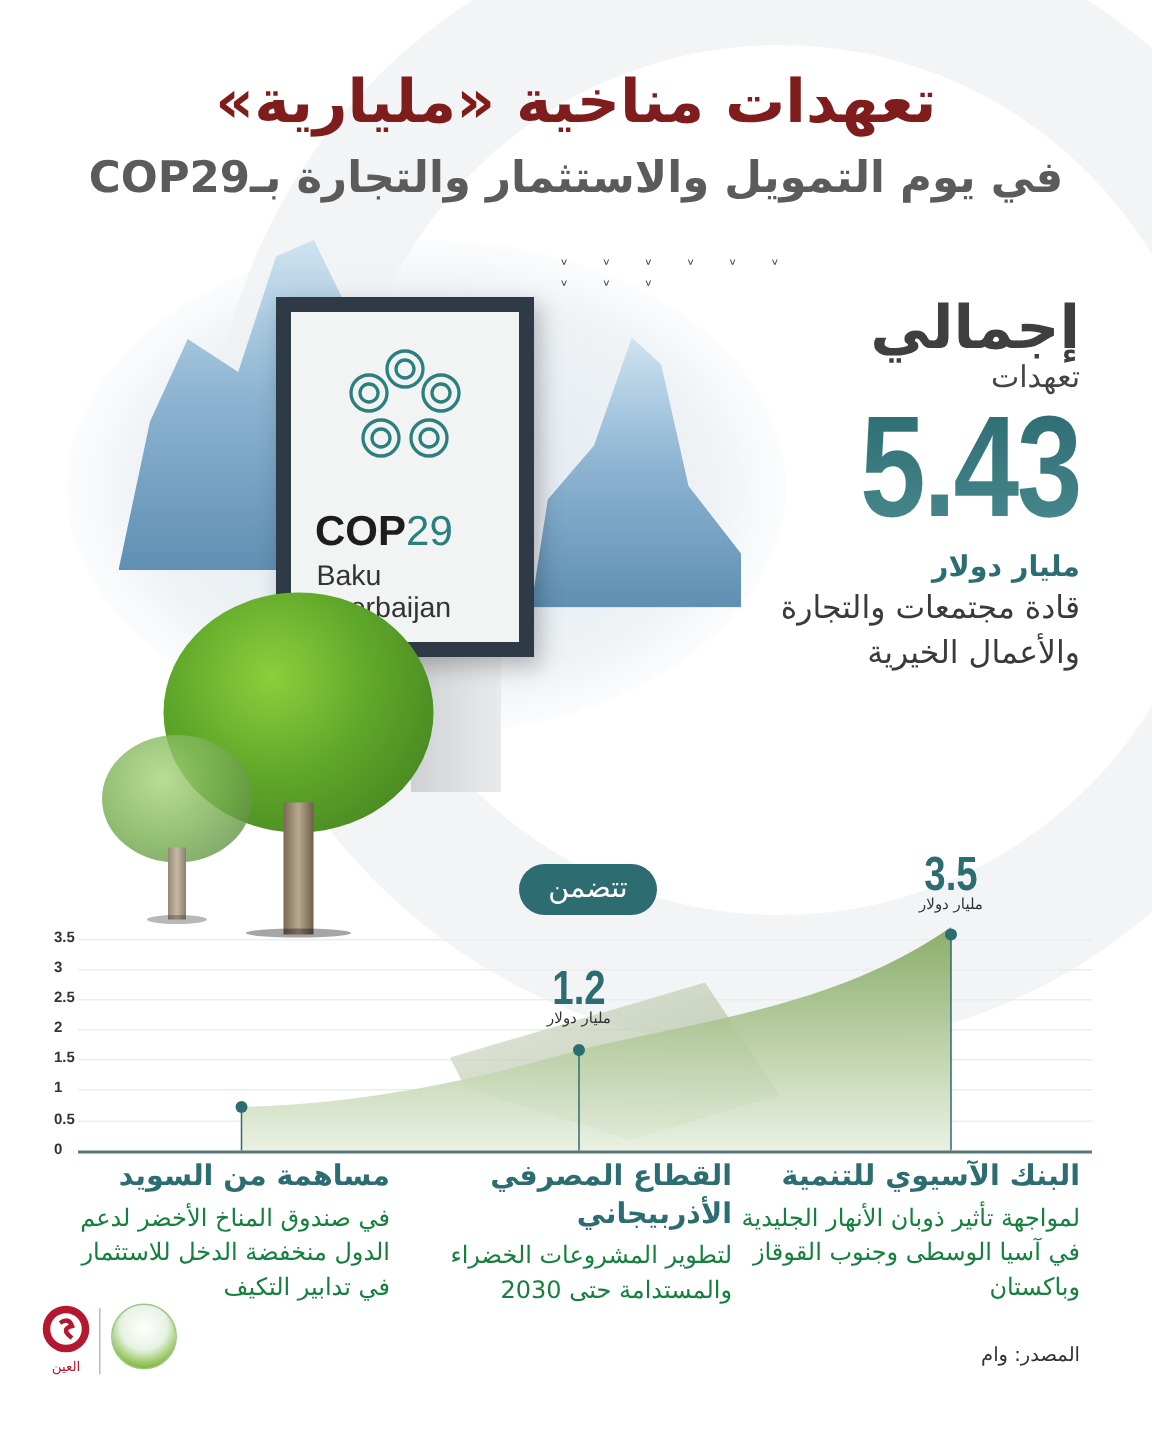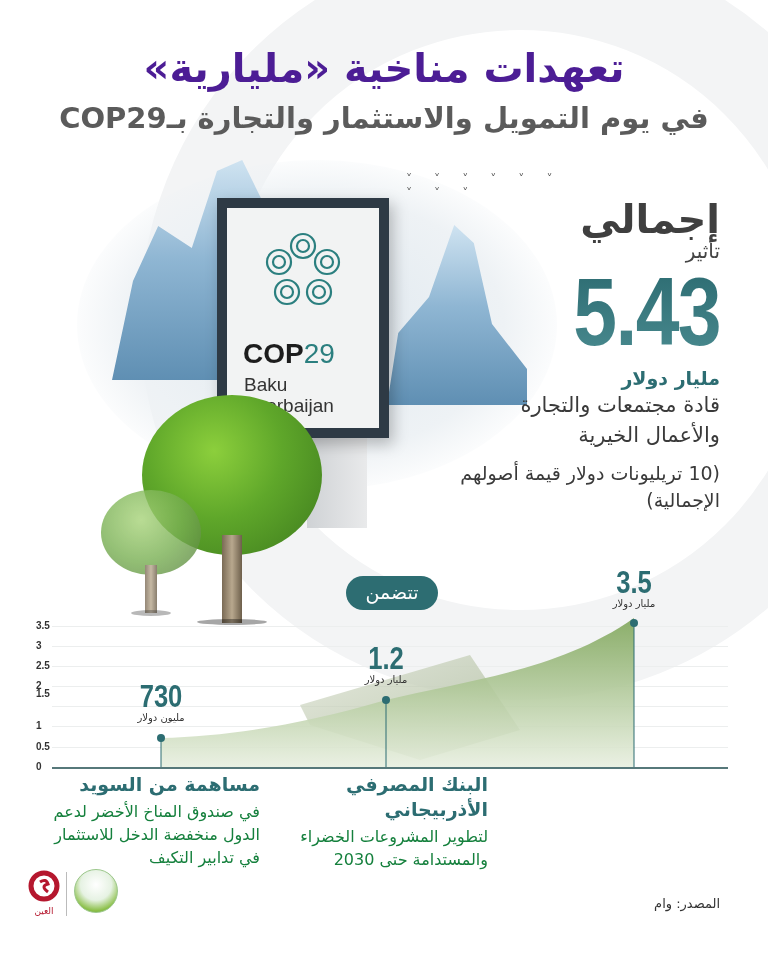--- a/index.html
+++ b/index.html
@@ -4,25 +4,25 @@
 <style>
   * { box-sizing: border-box; margin: 0; padding: 0; }
   html, body { width: 768px; height: 960px; overflow: hidden; background: #ffffff; }
   body { position: relative; font-family: "DejaVu Sans", sans-serif; color: #3a3a3a; }
 
   .bg-arc {
     position: absolute; left: 140px; top: -60px; width: 760px; height: 760px;
     border-radius: 50%; border: 90px solid #f3f4f5; z-index: 0;
   }
   .title-wrap { position: absolute; left: 0; top: 40px; width: 768px; text-align: center; z-index: 5; }
-  .title-1 { font-size: 40px; font-weight: bold; color: #4c1d95; line-height: 56px; direction: rtl; }
+  .title-1 { font-size: 40px; font-weight: bold; color: #7f1d1d; line-height: 56px; direction: rtl; }
   .title-2 { font-size: 29px; font-weight: bold; color: #5b5b5b; line-height: 44px; direction: rtl; }
 
   
-  .scene { position: absolute; left: 57px; top: 150px; width: 520px; height: 440px; z-index: 1; }
+  .scene { position: absolute; left: 24px; top: 150px; width: 520px; height: 440px; z-index: 1; }
   .ice-bg {
     position: absolute; left: 20px; top: 10px; width: 480px; height: 330px; border-radius: 50%;
     background: radial-gradient(ellipse at center, #dfe8ef 0%, #eef2f5 55%, rgba(255,255,255,0) 75%);
   }
   .iceberg { position: absolute; background: linear-gradient(180deg, #cfe3f1 0%, #8fb6d3 45%, #5f8fb3 100%); }
   .ice-left { left: 55px; top: 10px; width: 210px; height: 220px; clip-path: polygon(0% 100%, 10% 55%, 22% 30%, 38% 40%, 50% 5%, 62% 0%, 80% 35%, 100% 60%, 100% 100%); }
   .ice-right { left: 330px; top: 75px; width: 140px; height: 180px; clip-path: polygon(0% 100%, 8% 60%, 30% 40%, 48% 0%, 62% 10%, 75% 55%, 100% 80%, 100% 100%); }
   .birds { position: absolute; left: 350px; top: 20px; font-size: 11px; color: #444; letter-spacing: 10px; line-height: 14px; }
 
   .billboard {
@@ -131,35 +131,34 @@
   </div>
   <div class="tree" style="left:44px; top:340px; width:100px; height:125px; opacity:0.8;">
     <div class="tree-crown" style="left:0; top:0; width:100px; height:85px; background: radial-gradient(circle at 40% 35%, #a8d47a 0%, #79b053 50%, #567f3d 100%);"></div>
     <div class="tree-trunk" style="left:44px; top:75px; width:12px; height:48px;"></div>
     <div class="tree-shadow" style="left:30px; top:120px; width:40px;"></div>
   </div>
 </div>
 
 <div class="stats">
   <div class="stat-head">إجمالي</div>
-  <div class="stat-sub">تأثير</div>
+  <div class="stat-sub">تعهدات</div>
   <div class="stat-big">5.43</div>
   <div class="stat-unit">مليار دولار</div>
   <div class="stat-desc">قادة مجتمعات والتجارة والأعمال الخيرية</div>
-  <div class="stat-note">(10 تريليونات دولار قيمة أصولهم الإجمالية)</div>
 </div>
 
 <div class="pill">تتضمن</div>
 
 <div class="chart">
   <div class="y-tick" style="top:10px;">3.5</div>
   <div class="y-tick" style="top:30px;">3</div>
   <div class="y-tick" style="top:50px;">2.5</div>
   <div class="y-tick" style="top:70px;">2</div>
-  <div class="y-tick" style="top:78px;">1.5</div>
+  <div class="y-tick" style="top:90px;">1.5</div>
   <div class="y-tick" style="top:110px;">1</div>
   <div class="y-tick" style="top:131px;">0.5</div>
   <div class="y-tick" style="top:151px;">0</div>
 
   <div class="grid" style="top:16px;"></div>
   <div class="grid" style="top:36px;"></div>
   <div class="grid" style="top:56px;"></div>
   <div class="grid" style="top:76px;"></div>
   <div class="grid" style="top:96px;"></div>
   <div class="grid" style="top:116px;"></div>
@@ -180,37 +179,37 @@
     <path d="M161,157 L161,128 C230,126 300,115 386,90 C470,70 560,60 634,8 L634,157 Z" fill="url(#areaG)" opacity="0.9"></path>
     <line x1="161" y1="128" x2="161" y2="157" stroke="#2c6d72" stroke-width="1"></line>
     <line x1="386" y1="90" x2="386" y2="157" stroke="#2c6d72" stroke-width="1"></line>
     <line x1="634" y1="13" x2="634" y2="157" stroke="#2c6d72" stroke-width="1"></line>
     <circle cx="161" cy="128" r="4" fill="#2c6d72"></circle>
     <circle cx="386" cy="90" r="4" fill="#2c6d72"></circle>
     <circle cx="634" cy="13" r="4" fill="#2c6d72"></circle>
   </svg>
   <div class="axis"></div>
 
-  <div class="val" style="left:126px; top:70px; width:70px;">
-    <div class="val-num">730</div>
-    <div class="val-unit">مليون دولار</div>
-  </div>
   <div class="val" style="left:351px; top:32px; width:70px;">
     <div class="val-num">1.2</div>
     <div class="val-unit">مليار دولار</div>
   </div>
   <div class="val" style="left:599px; top:-44px; width:70px;">
     <div class="val-num">3.5</div>
     <div class="val-unit">مليار دولار</div>
   </div>
 </div>
 
 <div class="cols">
+  <div class="col" style="right:48px; width:230px;">
+    <div class="col-head">البنك الآسيوي للتنمية</div>
+    <div class="col-text">لمواجهة تأثير ذوبان الأنهار الجليدية في آسيا الوسطى وجنوب القوقاز وباكستان</div>
+  </div>
   <div class="col" style="right:280px; width:200px;">
-    <div class="col-head">البنك المصرفي الأذربيجاني</div>
+    <div class="col-head">القطاع المصرفي الأذربيجاني</div>
     <div class="col-text">لتطوير المشروعات الخضراء والمستدامة حتى 2030</div>
   </div>
   <div class="col" style="right:508px; width:210px;margin-left:31px;">
     <div class="col-head">مساهمة من السويد</div>
     <div class="col-text">في صندوق المناخ الأخضر لدعم الدول منخفضة الدخل للاستثمار في تدابير التكيف</div>
   </div>
 </div>
 
 <div class="footer">
   <svg class="logo-ain" viewBox="0 0 36 50">

